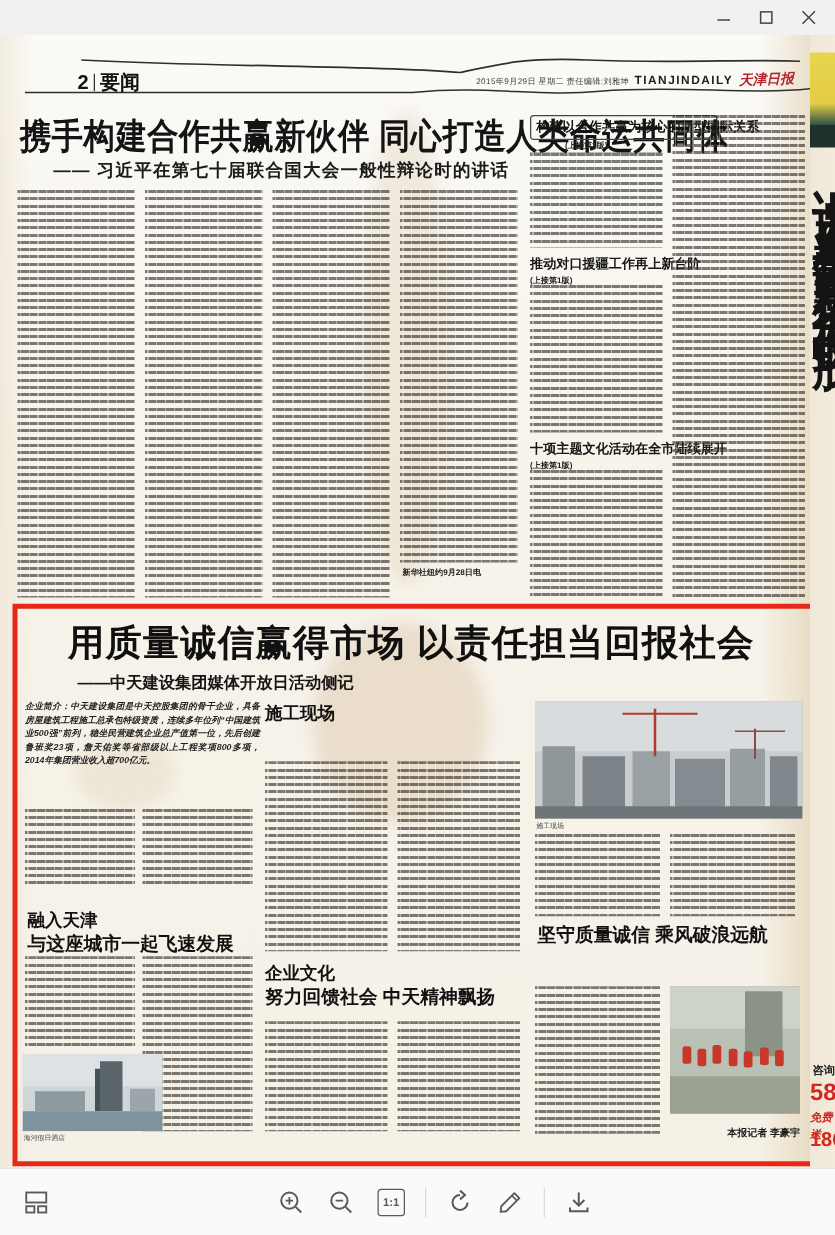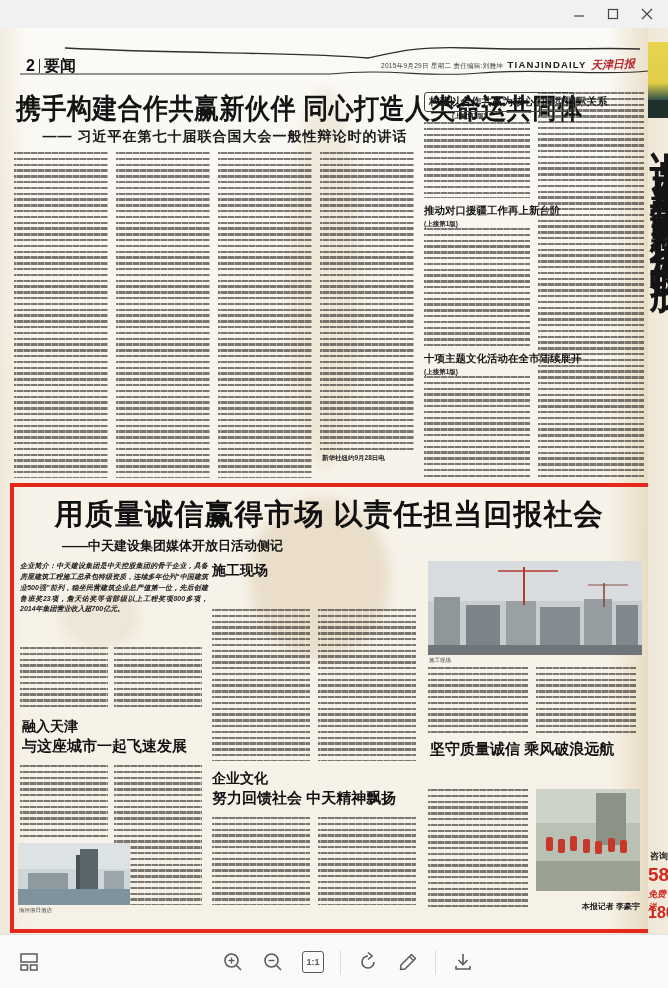--- a/index.html
+++ b/index.html
@@ -25,21 +25,21 @@
   
   .sim{background-image:
       repeating-linear-gradient(90deg, rgba(250,248,242,0) 0 2px, rgba(250,248,242,.45) 2px 3px, rgba(250,248,242,0) 3px 7px),
       repeating-linear-gradient(180deg, rgba(45,42,38,.72) 0 2.4px, rgba(45,42,38,0) 2.4px 5.8px);
     opacity:.85;}
 
   .dateline{font-size:6.5px;color:#3b3b3b;letter-spacing:.3px;white-space:nowrap;}
   .brand-en{font-weight:bold;font-size:9.5px;letter-spacing:1.2px;color:#1d1d1d;}
   .brand-cn{font-style:italic;font-weight:bold;font-size:11px;color:#b5242a;transform:rotate(-2deg);display:inline-block;}
 
-  .pagenum{font-size:16px;font-weight:bold;color:#111;}
+  .pagenum{font-size:16px;font-weight:bold;color:#111;margin-left:36px;}
   .pagenum .bar{display:inline-block;width:1px;height:14px;background:#333;margin:0 4px;vertical-align:-2px;}
 
   .lead-head{font-size:26px;font-weight:900;color:#141414;letter-spacing:.5px;white-space:nowrap;}
   .lead-sub{font-size:14px;font-weight:bold;color:#1b1b1b;letter-spacing:1px;white-space:nowrap;}
 
   .rc-head{font-size:10.5px;font-weight:bold;color:#161616;text-align:center;white-space:nowrap;}
   .boxed{border:1px solid #444;border-radius:3px;padding:2px 4px;}
   .jump{font-size:6.5px;font-weight:bold;color:#222;}
   .credit{font-size:6.5px;font-weight:bold;color:#222;}
 
@@ -143,21 +143,21 @@
 
         <div class="f-head abs" style="left:0;top:8px;width:630px;">用质量诚信赢得市场  以责任担当回报社会</div>
         <div class="f-sub abs" style="left:48px;top:50px;">——中天建设集团媒体开放日活动侧记</div>
 
         <div class="intro abs" style="left:6px;top:74px;width:188px;">
           <span>企业简介：</span><span>中天建设集团是中天控股集团的骨干企业，具备房屋建筑工程施工总承包特级资质，连续多年位列“中国建筑业500强”前列，稳坐民营建筑企业总产值第一位，先后创建鲁班奖23项，詹天佑奖等省部级以上工程奖项800多项，2014年集团营业收入超700亿元。</span>
         </div>
         <div class="sim abs" style="left:6px;top:160px;width:88px;height:64px;"></div>
         <div class="sim abs" style="left:100px;top:160px;width:88px;height:64px;"></div>
 
-        <div class="kicker abs" style="left:8px;top:230px;">
+        <div class="kicker abs" style="left:8px;top:240px;">
           <div>融入天津</div>
           <div style="font-size:15px;">与这座城市一起飞速发展</div>
         </div>
         <div class="sim abs" style="left:6px;top:278px;width:88px;height:74px;"></div>
         <div class="sim abs" style="left:100px;top:278px;width:88px;height:140px;"></div>
 
         <svg class="abs photo" style="left:4px;top:356px;" width="112" height="62">
           <rect width="112" height="62" fill="#cfd6d8"></rect>
           <rect y="0" width="112" height="26" fill="#dde3e4"></rect>
           <rect x="62" y="6" width="18" height="40" fill="#5a646b"></rect>

